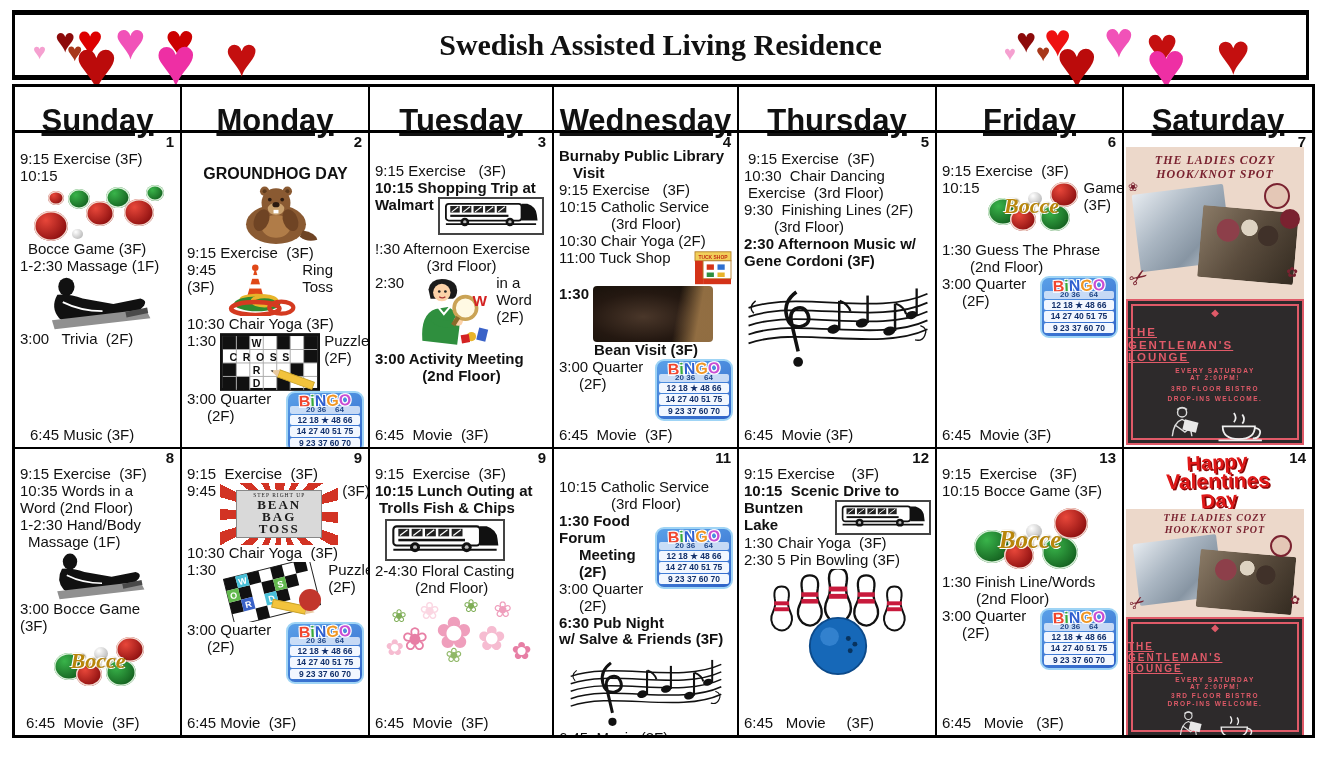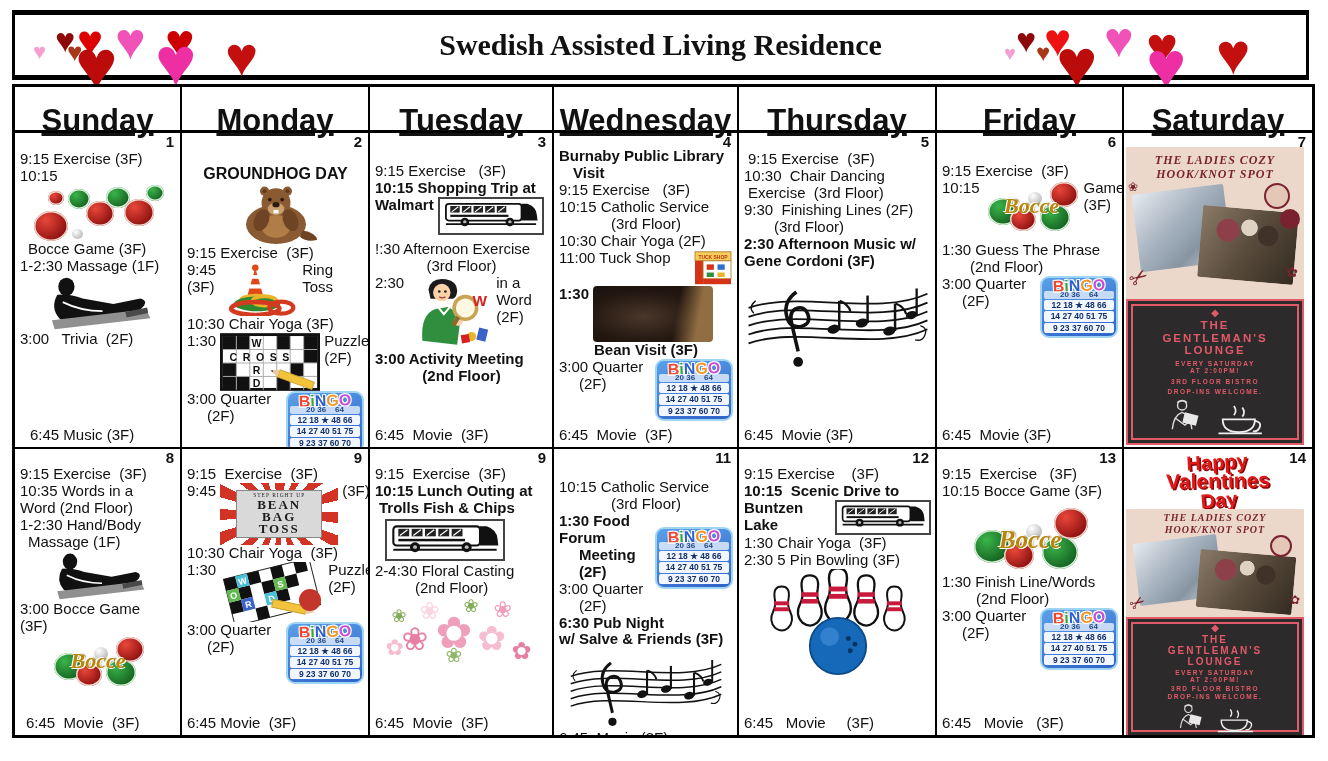--- a/index.html
+++ b/index.html
@@ -86,22 +86,22 @@
     radial-gradient(circle at 28% 32%,#8d3f4a 0 13%,transparent 14%),
     radial-gradient(circle at 50% 26%,#ded3c2 0 11%,transparent 12%),
     radial-gradient(circle at 70% 35%,#403129 0 12%,transparent 13%),
     linear-gradient(120deg,#8a7a66 0%,#5a4c3d 50%,#342b21 100%);transform:rotate(5deg);}
   .scissors{position:absolute;color:#7a2230;transform:rotate(-35deg);}
   .btnc{position:absolute;border:2px solid #7a2230;border-radius:50%;background:#e4c7b6;}
   .flg{position:absolute;color:#7a2230;}
   .gents{position:relative;background:#2d2a2b;overflow:hidden;flex:0 0 auto;
     border:2px solid #e05a68;box-shadow:inset 0 0 0 3px #2d2a2b, inset 0 0 0 5px #e05a68;}
   .gdiamond{display:block;text-align:center;color:#e05a68;font-size:10px;padding-top:7px;line-height:1;}
-  .gt{text-align:center;color:#e05a68;font-weight:bold;font-size:11.5px;line-height:1.1;
-    letter-spacing:2px;margin-top:1px;}
+  .gt{text-align:left;color:#e05a68;font-weight:bold;font-size:11.5px;line-height:1.1;
+    letter-spacing:2px;margin-top:8px;text-decoration:underline;}
   .gs{text-align:center;color:#e05a68;font-weight:bold;font-size:6.5px;letter-spacing:1.5px;margin-top:3px;}
   .gart{display:block;margin:2px auto 0;}
   
   svg{flex:0 0 auto;}
 </style>
 </head>
 <body>
 
 <div class="sheet">
 

